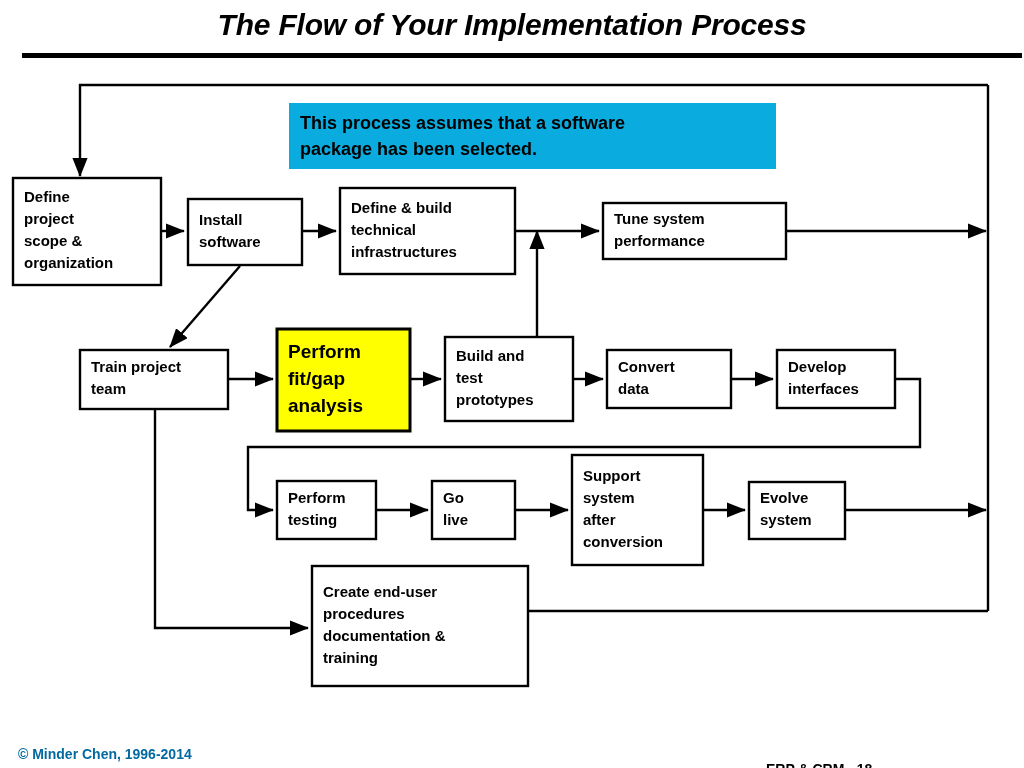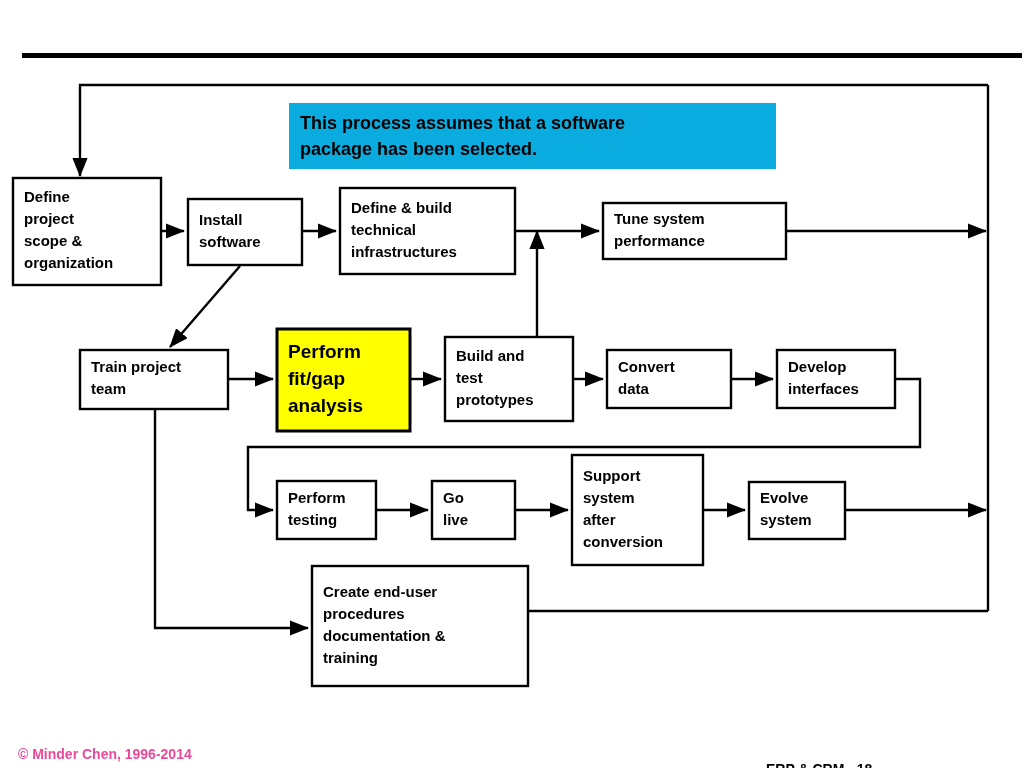--- a/index.html
+++ b/index.html
@@ -40,21 +40,21 @@
     width: 1000px;
     height: 5px;
     background: #000000;
   }
   .footer-left {
     position: absolute;
     left: 18px;
     top: 746px;
     font-size: 14px;
     font-weight: bold;
-    color: #ec4899;
+    color: #0369a1;
     font-family: "Liberation Sans", sans-serif;
   }
   .footer-right {
     position: absolute;
     left: 766px;
     top: 737px;
     font-size: 14px;
     font-weight: bold;
     color: #000000;
     font-family: "Liberation Sans", sans-serif;
@@ -103,20 +103,21 @@
     stroke-width: 2.4;
     stroke-linejoin: miter;
     stroke-linecap: butt;
   }
 </style>
 </head>
 <body>
 
 <div id="slide">
 
+  <div class="title">The Flow of Your Implementation Process</div>
   <div class="title-rule"></div>
 
   <svg id="flow" viewBox="0 0 1024 768">
     <defs>
       <marker id="arrowhead" markerWidth="9" markerHeight="9" refX="7.6" refY="3.2" orient="auto" markerUnits="strokeWidth">
         <path d="M0,0 L8,3.2 L0,6.4 z" fill="#000000"></path>
       </marker>
     </defs>
 
     <g id="edge-layer">

